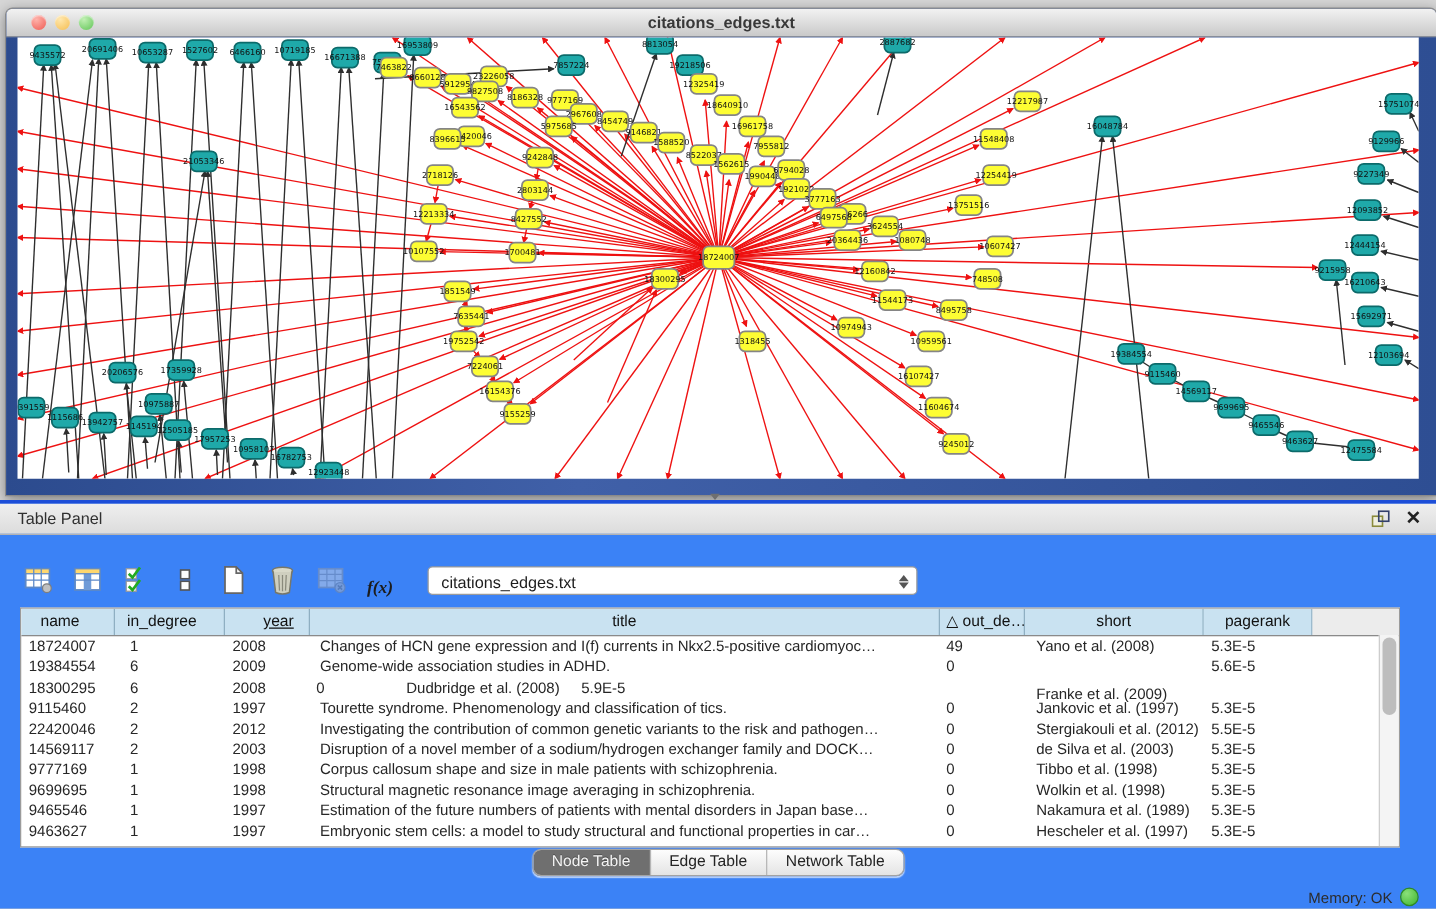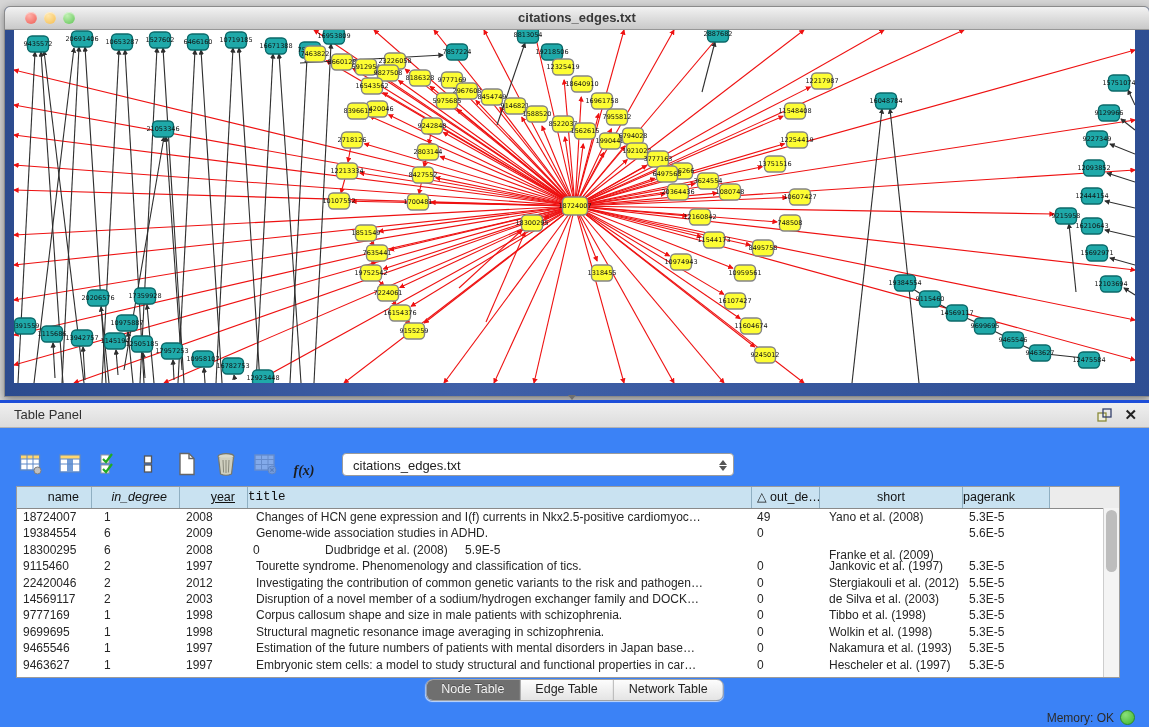--- a/index.html
+++ b/index.html
@@ -740,27 +740,27 @@
         <span>citations_edges.txt</span>
         <span class="arrows">
             <i class="up"></i>
             <i class="dn"></i>
           </span>
       </span>
     </div>
 
     <div class="tablebox">
       <div class="thead" id="thead">
-          <div class="th" style="width: 75px; text-align: right; padding-right: 12px; padding-left: 0px;">name</div>
-          <div class="th" style="width: 88px; text-align: right; padding-right: 12px; padding-left: 0px; font-style: italic;">in_degree</div>
+          <div class="th" style="width: 75px; text-align: center; padding-right: 12px; padding-left: 0px;">name</div>
+          <div class="th" style="width: 88px; text-align: center; padding-right: 12px; padding-left: 0px;">in_degree</div>
           <div class="th" style="width: 68px; text-align: right; padding-right: 12px; padding-left: 0px; text-decoration: underline;">year</div>
-          <div class="th" style="width: 504px; text-align: left; padding-left: 0px; font-family: Liberation Mono, monospace;">title</div>
+          <div class="th" style="width: 504px; text-align: center; padding-left: 0px;">title</div>
           <div class="th" style="width: 68px; text-align: left; padding-right: 0px; padding-left: 5px;">△ out_de…</div>
           <div class="th" style="width: 143px; text-align: center; padding-right: 0px; padding-left: 0px;">short</div>
-          <div class="th" style="width: 87px; text-align: left; padding-right: 0px; padding-left: 0px;">pagerank</div>
+          <div class="th" style="width: 87px; text-align: center; padding-right: 0px; padding-left: 0px;">pagerank</div>
           <div class="th filler"></div>
         </div>
       <div id="tbody">
           <div class="tr">
             <div class="td" style="width: 75px; padding-left: 6px;">18724007</div>
             <div class="td" style="width: 88px; padding-left: 12px;">1</div>
             <div class="td" style="width: 68px; padding-left: 6px;">2008</div>
             <div class="td" style="width: 504px; padding-left: 8px;">Changes of HCN gene expression and I(f) currents in Nkx2.5-positive cardiomyoc…</div>
             <div class="td" style="width: 68px; padding-left: 5px;">49</div>
             <div class="td" style="width: 143px; padding-left: 9px;">Yano et al. (2008)</div>
@@ -827,21 +827,21 @@
             <div class="td" style="width: 68px; padding-left: 5px;">0</div>
             <div class="td" style="width: 143px; padding-left: 9px;">Wolkin et al. (1998)</div>
             <div class="td" style="width: 87px; padding-left: 6px;">5.3E-5</div>
           </div>
           <div class="tr">
             <div class="td" style="width: 75px; padding-left: 6px;">9465546</div>
             <div class="td" style="width: 88px; padding-left: 12px;">1</div>
             <div class="td" style="width: 68px; padding-left: 6px;">1997</div>
             <div class="td" style="width: 504px; padding-left: 8px;">Estimation of the future numbers of patients with mental disorders in Japan base…</div>
             <div class="td" style="width: 68px; padding-left: 5px;">0</div>
-            <div class="td" style="width: 143px; padding-left: 9px;">Nakamura et al. (1993)</div>
+            <div class="td" style="width: 143px; padding-left: 9px;">Nakamura et al. (1989)</div>
             <div class="td" style="width: 87px; padding-left: 6px;">5.3E-5</div>
           </div>
           <div class="tr">
             <div class="td" style="width: 75px; padding-left: 6px;">9463627</div>
             <div class="td" style="width: 88px; padding-left: 12px;">1</div>
             <div class="td" style="width: 68px; padding-left: 6px;">1997</div>
             <div class="td" style="width: 504px; padding-left: 8px;">Embryonic stem cells: a model to study structural and functional properties in car…</div>
             <div class="td" style="width: 68px; padding-left: 5px;">0</div>
             <div class="td" style="width: 143px; padding-left: 9px;">Hescheler et al. (1997)</div>
             <div class="td" style="width: 87px; padding-left: 6px;">5.3E-5</div>

